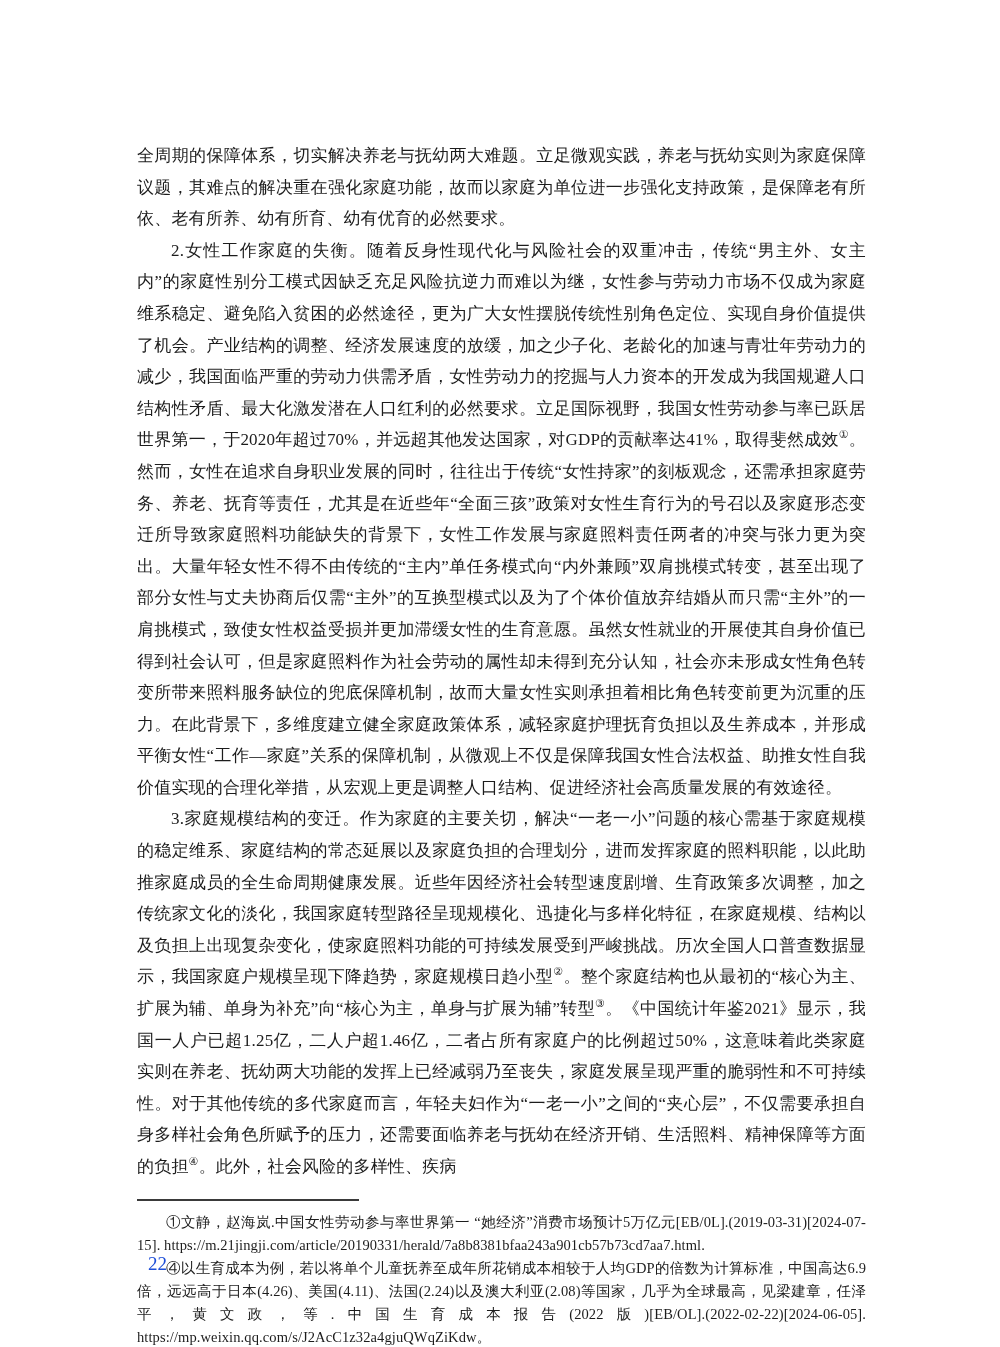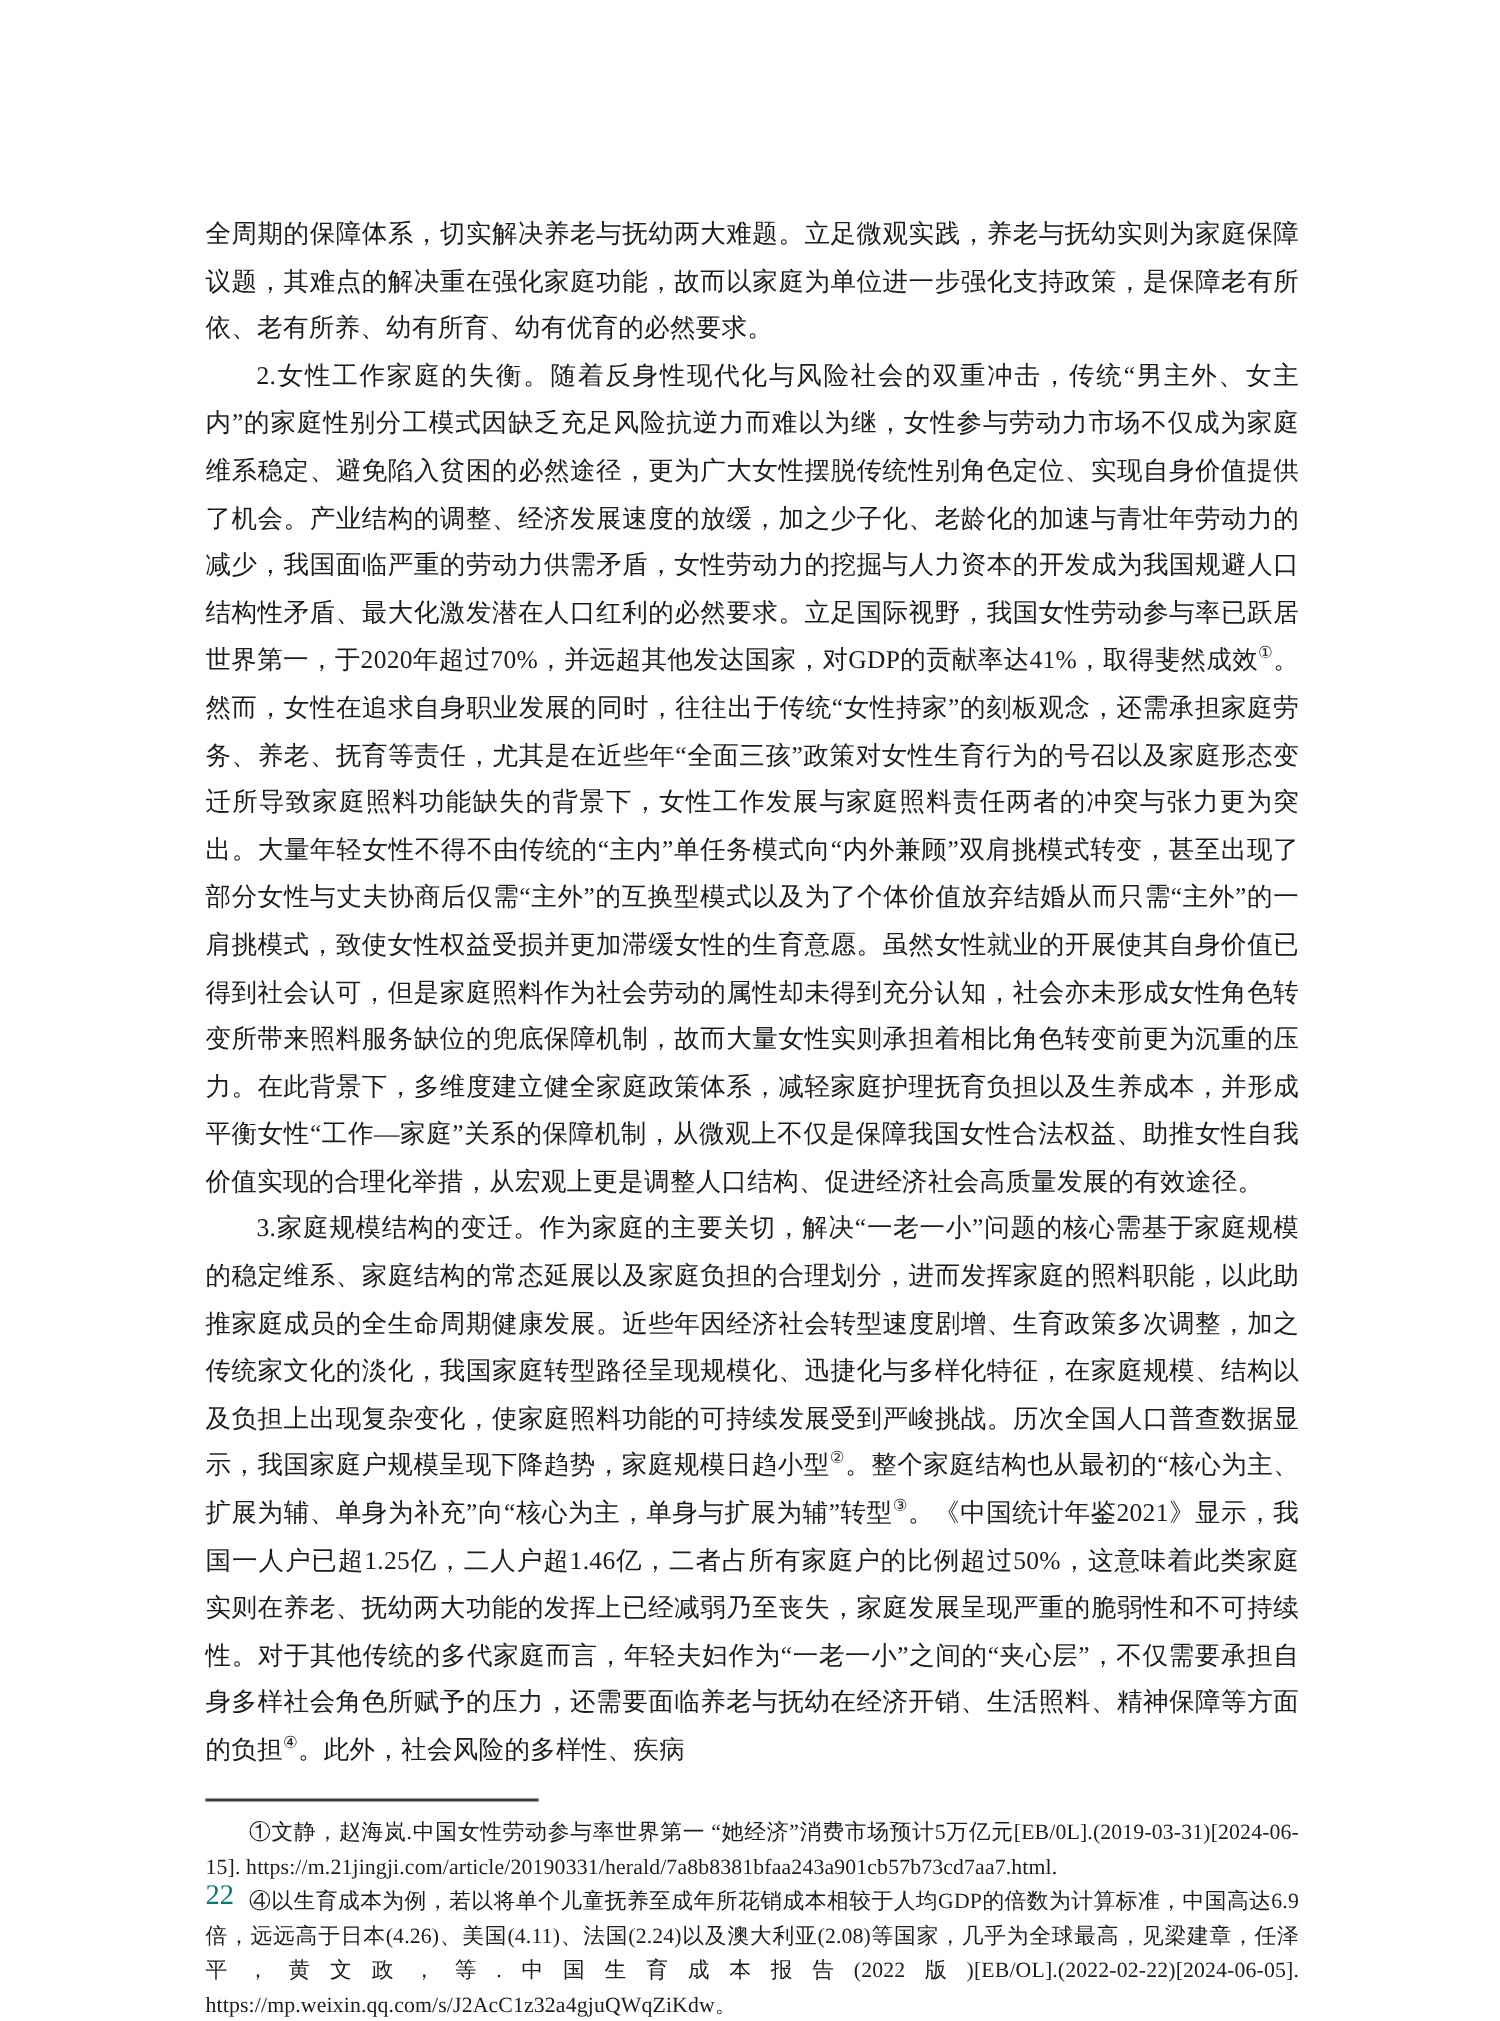--- a/index.html
+++ b/index.html
@@ -48,43 +48,43 @@
   }
   .footnote-area p.footnote {
     font-size: 14.5px;
     line-height: 23px;
     text-align: justify;
     text-indent: 2em;
     letter-spacing: 0.1px;
   }
   .page-number {
     position: absolute;
-    left: 137px;
+    left: 148px;
     top: 1226px;
     font-size: 19px;
-    color: #0f766e;
+    color: #1d4ed8;
     font-family: "Liberation Serif", "DejaVu Serif", serif;
   }
 </style>
 </head>
 <body>
 
 <div class="page">
 
   <div class="content">
 
     <div class="body-text">
       <p class="para"><span>全周期的保障体系，切实解决养老与抚幼两大难题。立足微观实践，养老与抚幼实则为家庭保障议题，其难点的解决重在强化家庭功能，故而以家庭为单位进一步强化支持政策，是保障老有所依、老有所养、幼有所育、幼有优育的必然要求。</span></p>
       <p class="para indent"><span>2.女性工作家庭的失衡。随着反身性现代化与风险社会的双重冲击，传统“男主外、女主内”的家庭性别分工模式因缺乏充足风险抗逆力而难以为继，女性参与劳动力市场不仅成为家庭维系稳定、避免陷入贫困的必然途径，更为广大女性摆脱传统性别角色定位、实现自身价值提供了机会。产业结构的调整、经济发展速度的放缓，加之少子化、老龄化的加速与青壮年劳动力的减少，我国面临严重的劳动力供需矛盾，女性劳动力的挖掘与人力资本的开发成为我国规避人口结构性矛盾、最大化激发潜在人口红利的必然要求。立足国际视野，我国女性劳动参与率已跃居世界第一，于2020年超过70%，并远超其他发达国家，对GDP的贡献率达41%，取得斐然成效</span><sup>①</sup><span>。然而，女性在追求自身职业发展的同时，往往出于传统“女性持家”的刻板观念，还需承担家庭劳务、养老、抚育等责任，尤其是在近些年“全面三孩”政策对女性生育行为的号召以及家庭形态变迁所导致家庭照料功能缺失的背景下，女性工作发展与家庭照料责任两者的冲突与张力更为突出。大量年轻女性不得不由传统的“主内”单任务模式向“内外兼顾”双肩挑模式转变，甚至出现了部分女性与丈夫协商后仅需“主外”的互换型模式以及为了个体价值放弃结婚从而只需“主外”的一肩挑模式，致使女性权益受损并更加滞缓女性的生育意愿。虽然女性就业的开展使其自身价值已得到社会认可，但是家庭照料作为社会劳动的属性却未得到充分认知，社会亦未形成女性角色转变所带来照料服务缺位的兜底保障机制，故而大量女性实则承担着相比角色转变前更为沉重的压力。在此背景下，多维度建立健全家庭政策体系，减轻家庭护理抚育负担以及生养成本，并形成平衡女性“工作—家庭”关系的保障机制，从微观上不仅是保障我国女性合法权益、助推女性自我价值实现的合理化举措，从宏观上更是调整人口结构、促进经济社会高质量发展的有效途径。</span></p>
       <p class="para indent"><span>3.家庭规模结构的变迁。作为家庭的主要关切，解决“一老一小”问题的核心需基于家庭规模的稳定维系、家庭结构的常态延展以及家庭负担的合理划分，进而发挥家庭的照料职能，以此助推家庭成员的全生命周期健康发展。近些年因经济社会转型速度剧增、生育政策多次调整，加之传统家文化的淡化，我国家庭转型路径呈现规模化、迅捷化与多样化特征，在家庭规模、结构以及负担上出现复杂变化，使家庭照料功能的可持续发展受到严峻挑战。历次全国人口普查数据显示，我国家庭户规模呈现下降趋势，家庭规模日趋小型</span><sup>②</sup><span>。整个家庭结构也从最初的“核心为主、扩展为辅、单身为补充”向“核心为主，单身与扩展为辅”转型</span><sup>③</sup><span>。《中国统计年鉴2021》显示，我国一人户已超1.25亿，二人户超1.46亿，二者占所有家庭户的比例超过50%，这意味着此类家庭实则在养老、抚幼两大功能的发挥上已经减弱乃至丧失，家庭发展呈现严重的脆弱性和不可持续性。对于其他传统的多代家庭而言，年轻夫妇作为“一老一小”之间的“夹心层”，不仅需要承担自身多样社会角色所赋予的压力，还需要面临养老与抚幼在经济开销、生活照料、精神保障等方面的负担</span><sup>④</sup><span>。此外，社会风险的多样性、疾病</span></p>
     </div>
 
     <div class="footnote-area">
       <div class="footnote-rule"></div>
-      <p class="footnote">①文静，赵海岚.中国女性劳动参与率世界第一 “她经济”消费市场预计5万亿元[EB/0L].(2019-03-31)[2024-06-15]. https://m.21jingji.com/article/20190331/herald/7a8b8381bfaa243a901cb57b73cd7aa7.html.</p>
+      <p class="footnote">①文静，赵海岚.中国女性劳动参与率世界第一 “她经济”消费市场预计5万亿元[EB/0L].(2019-03-31)[2024-07-15]. https://m.21jingji.com/article/20190331/herald/7a8b8381bfaa243a901cb57b73cd7aa7.html.</p>
       <p class="footnote">④以生育成本为例，若以将单个儿童抚养至成年所花销成本相较于人均GDP的倍数为计算标准，中国高达6.9倍，远远高于日本(4.26)、美国(4.11)、法国(2.24)以及澳大利亚(2.08)等国家，几乎为全球最高，见梁建章，任泽平，黄文政，等.中国生育成本报告(2022版)[EB/OL].(2022-02-22)[2024-06-05]. https://mp.weixin.qq.com/s/J2AcC1z32a4gjuQWqZiKdw。</p>
     </div>
 
   </div>
 
   <div class="page-number">22</div>
 
 </div>
 
 </body></html>

